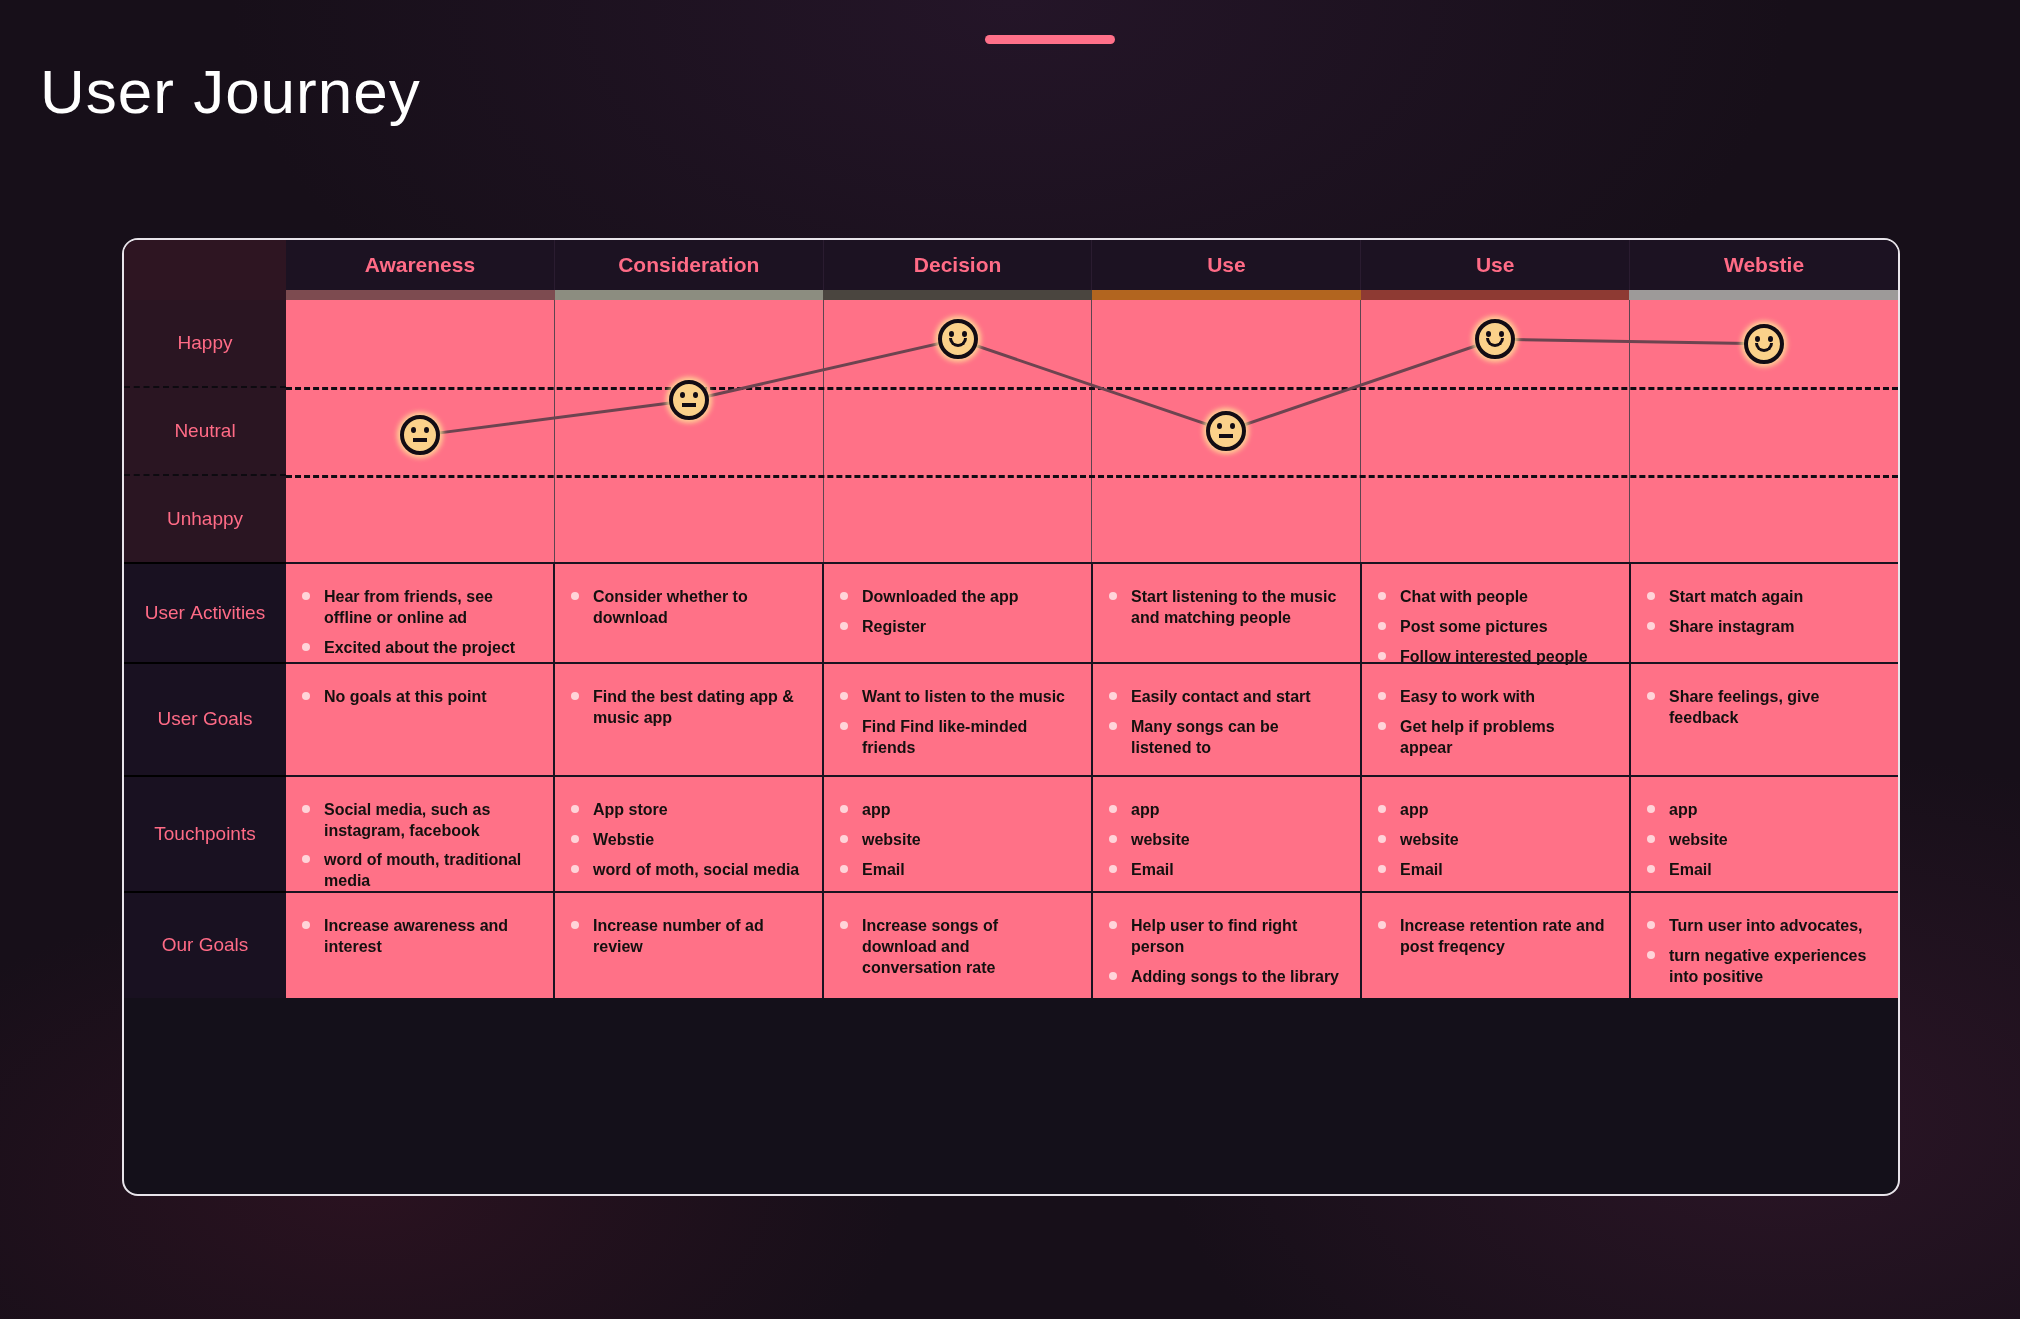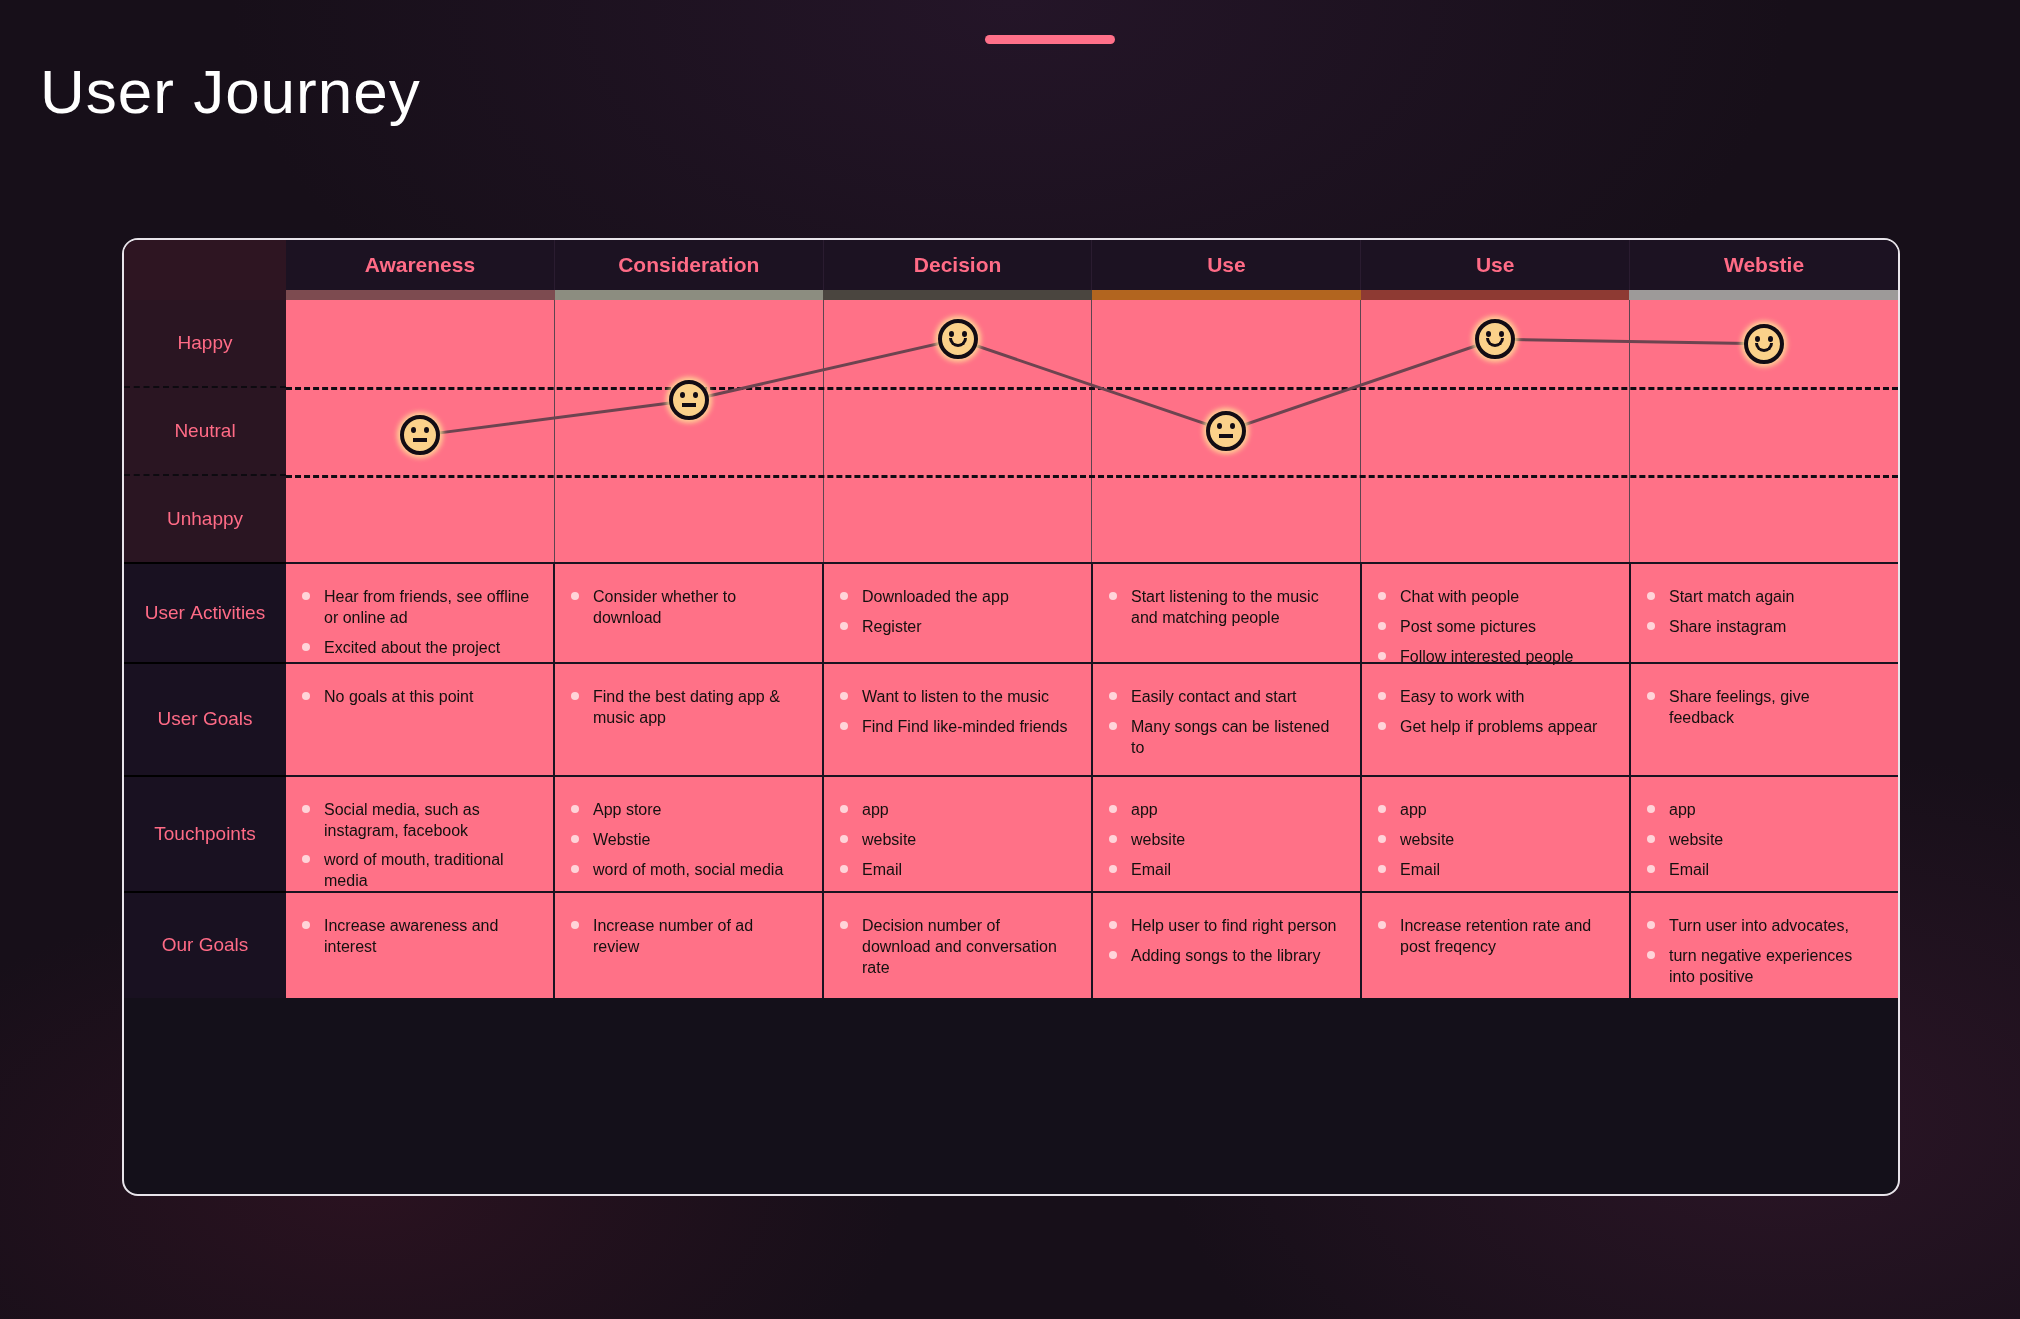--- a/index.html
+++ b/index.html
@@ -171,21 +171,21 @@
     border-radius: 0 0 18px 18px;
   }
 
   
   .r-activities { height: 100px; flex: 0 0 100px; }
   .r-goals      { height: 113px; flex: 0 0 113px; }
   .r-touch      { height: 116px; flex: 0 0 116px; }
   .r-ourgoals   { height: 105px; flex: 0 0 105px; }
   .r-ourgoals .rowlabel, .r-ourgoals .cell { border-bottom: none; }
 
-  ul.items { list-style: none; }
+  ul.items { list-style: none; font-weight: bold; }
   ul.items li {
     position: relative;
     padding-left: 22px;
     margin-bottom: 9px;
     font-size: 16px;
     line-height: 1.32;
     color: #14100f;
   }
   ul.items li::before {
     content: "";
@@ -425,21 +425,21 @@
             <li>Increase awareness and interest</li>
           </ul>
         </div>
         <div class="cell">
           <ul class="items">
             <li>Increase number of ad review</li>
           </ul>
         </div>
         <div class="cell">
           <ul class="items">
-            <li>Decision number of download and conversation rate</li>
+            <li>Increase songs of download and conversation rate</li>
           </ul>
         </div>
         <div class="cell">
           <ul class="items">
             <li>Help user to find right person</li>
             <li>Adding songs to the library</li>
           </ul>
         </div>
         <div class="cell">
           <ul class="items">

